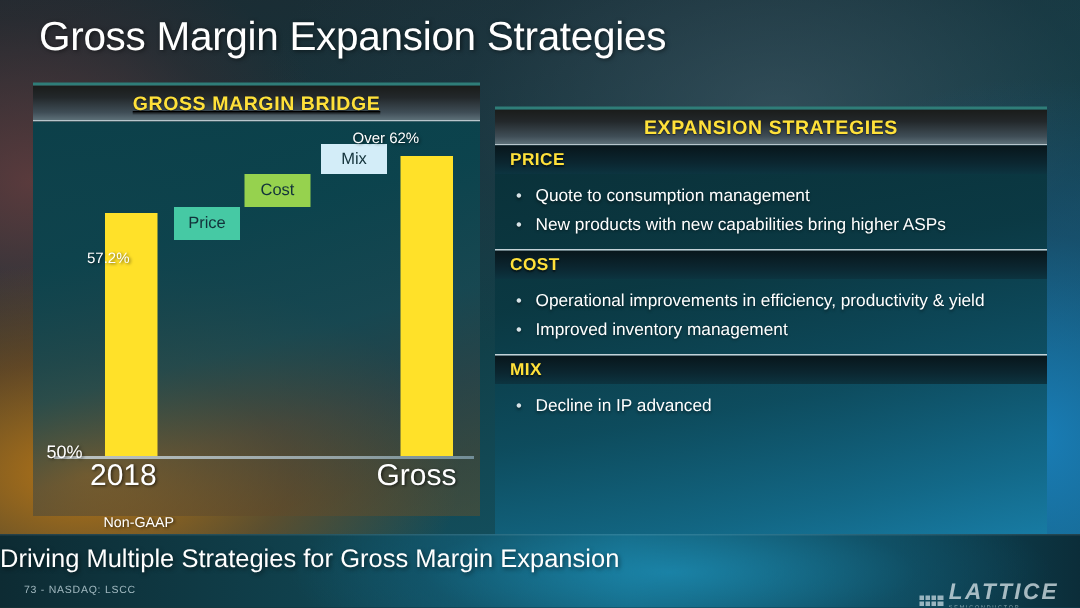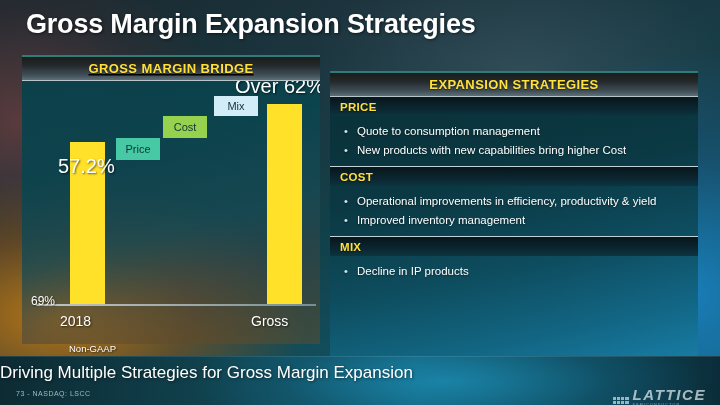--- a/index.html
+++ b/index.html
@@ -14,21 +14,21 @@
     background:
       radial-gradient(ellipse 320px 180px at 8% 78%, rgba(196,122,18,0.92) 0%, rgba(150,85,18,0.55) 42%, rgba(60,46,40,0.0) 78%),
       radial-gradient(ellipse 260px 200px at 3% 30%, rgba(112,62,62,0.75) 0%, rgba(70,45,48,0.30) 55%, rgba(20,40,46,0) 80%),
       radial-gradient(ellipse 300px 300px at 96% 72%, rgba(26,132,196,0.85) 0%, rgba(24,92,140,0.45) 45%, rgba(14,48,64,0) 80%),
       radial-gradient(ellipse 420px 240px at 72% 18%, rgba(72,92,106,0.55) 0%, rgba(40,60,74,0.25) 50%, rgba(12,36,44,0) 82%),
       linear-gradient(160deg,#1c2a31 0%,#17333b 26%,#114049 52%,#13505f 75%,#156b86 100%);
   }
   
   .title{
     position:absolute;left:26px;top:9px;
-    font-size:27px;font-weight:bold;color:#ffffff;
+    font-size:27px;font-weight:normal;color:#ffffff;
     letter-spacing:-0.2px;
     text-shadow:1px 1px 3px rgba(0,0,0,0.55);
   }
   
   .panel{position:absolute;box-sizing:border-box;}
   .panel-head{
     height:23px;line-height:23px;text-align:center;
     font-size:13px;font-weight:bold;color:#ffe13a;
     letter-spacing:0.4px;
     background:linear-gradient(180deg,#1a1c1a 0%,#23282b 35%,#3f4d56 78%,#5d7078 100%);
@@ -58,27 +58,27 @@
   .bar.b2018{left:48px;bottom:40px;width:35px;height:162px;}
   .bar.btarget{left:245px;bottom:40px;width:35px;height:200px;}
   .seg{
     position:absolute;color:#12323a;font-size:11px;
     display:flex;align-items:center;justify-content:center;
   }
   .seg.price{left:94px;bottom:184px;width:44px;height:22px;background:#46c9a4;}
   .seg.cost {left:141px;bottom:206px;width:44px;height:22px;background:#96d24e;}
   .seg.mix  {left:192px;bottom:228px;width:44px;height:20px;background:#d3edf8;}
   .val{
-    position:absolute;color:#ffffff;font-size:20px;
+    position:absolute;color:#ffffff;font-size:10px;
     text-shadow:1px 1px 2px rgba(0,0,0,.6);white-space:nowrap;
   }
   .val.left-val{left:36px;bottom:166px;}
   .val.right-val{left:213px;bottom:246px;}
   .cat{
-    position:absolute;bottom:15px;color:#ffffff;font-size:14px;
+    position:absolute;bottom:15px;color:#ffffff;font-size:20px;
     text-shadow:1px 1px 2px rgba(0,0,0,.6);white-space:nowrap;
   }
   .cat.c2018{left:38px;}
   .cat.ctarget{left:229px;}
   .axis-min{
     position:absolute;left:9px;bottom:36px;color:#ffffff;font-size:12px;
     text-shadow:1px 1px 2px rgba(0,0,0,.6);
   }
   .footnote{
     position:absolute;left:24px;top:343px;color:#ffffff;font-size:9.5px;
@@ -169,45 +169,45 @@
       <div class="seg mix">
         <span>Mix</span>
       </div>
 
       <div class="val left-val">57.2%</div>
       <div class="val right-val">Over 62%</div>
 
       <div class="cat c2018">2018</div>
       <div class="cat ctarget">Gross</div>
 
-      <div class="axis-min">69%</div>
+      <div class="axis-min">50%</div>
     </div>
   </div>
 
   <div class="footnote">Non-GAAP</div>
 
   <div class="panel" id="right-panel">
     <div class="panel-head">EXPANSION STRATEGIES</div>
     <div id="strat-body">
 
       <div class="sect-head first">PRICE</div>
       <ul class="bullets">
         <li>Quote to consumption management</li>
-        <li>New products with new capabilities bring higher Cost</li>
+        <li>New products with new capabilities bring higher ASPs</li>
       </ul>
 
       <div class="sect-head">COST</div>
       <ul class="bullets">
         <li>Operational improvements in efficiency, productivity &amp; yield</li>
         <li>Improved inventory management</li>
       </ul>
 
       <div class="sect-head">MIX</div>
       <ul class="bullets">
-        <li>Decline in IP products</li>
+        <li>Decline in IP advanced</li>
       </ul>
 
     </div>
   </div>
 
   <div id="bottom-bar">
     <div class="tagline">Driving Multiple Strategies for Gross Margin Expansion</div>
     <div class="page-id">73 -  NASDAQ: LSCC</div>
     <div class="logo">
       <div class="logo-grid">

